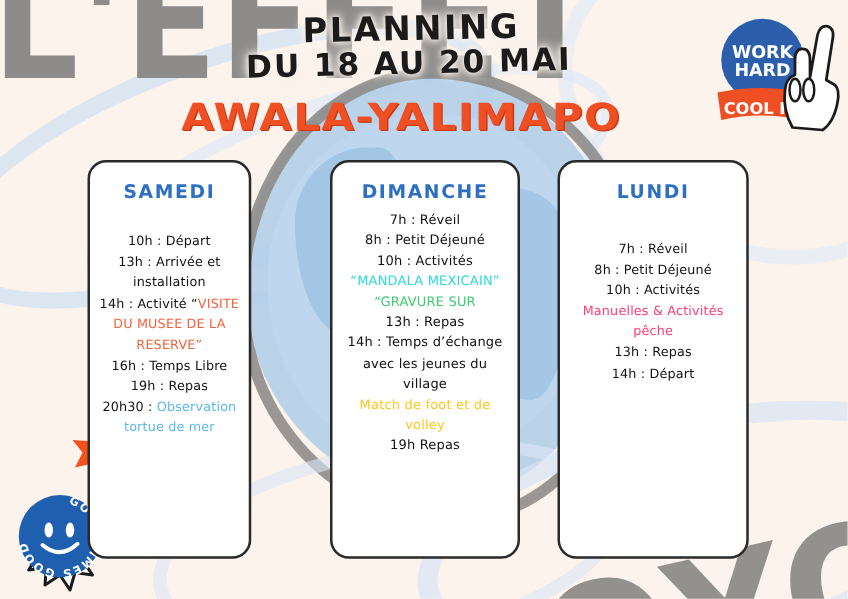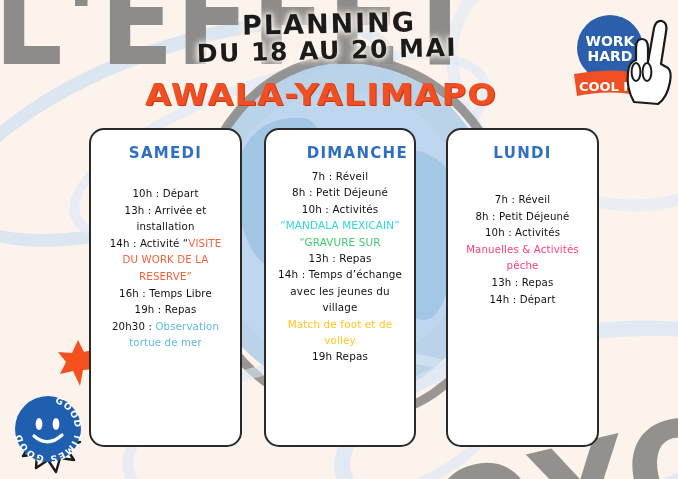--- a/index.html
+++ b/index.html
@@ -107,31 +107,31 @@
   .card{
     position:absolute;top:128px;height:319px;
     background:#ffffff;
     border:2.2px solid #2a2a2a;
     border-radius:15px;
     z-index:5;
     box-sizing:border-box;
     padding:10px 6px 6px;
     text-align:center;
   }
-  .card-1{left:89px;width:153px;}
+  .card-1{left:70px;width:131px;}
   .card-2{left:264px;width:152px;}
   .card-3{left:446px;width:153px;}
 
   .day-title{
     font-family:"DejaVu Sans", sans-serif;
     font-size:15px;font-weight:700;letter-spacing:1.3px;
     color:#2E6FC4;
     margin:4px 0 14px;
   }
-  .card-2 .day-title{margin-bottom:6px;text-align:right;}
+  .card-2 .day-title{margin-bottom:6px;}
   .card-3 .day-title{margin-bottom:30px;}
   .card-1 .day-title{margin-bottom:24px;}
 
   .lines{
     font-family:"DejaVu Sans", sans-serif;
     font-size:10.2px;line-height:16.6px;color:#111;
     letter-spacing:.15px;
   }
   .card-2 .lines{font-size:10.4px;line-height:16.4px;}
   .ln{display:block;}
@@ -206,21 +206,21 @@
   </g>
 </svg>
 
 <div class="card card-1">
   <div class="day-title">SAMEDI</div>
   <div class="lines">
     <span class="ln"><span>10h : Départ</span></span>
     <span class="ln"><span>13h : Arrivée et</span></span>
     <span class="ln"><span>installation</span></span>
     <span class="ln"><span>14h : Activité “</span><span class="c-orange">VISITE</span></span>
-    <span class="ln c-orange"><span>DU WORK DE LA</span></span>
+    <span class="ln c-orange"><span>DU MUSEE DE LA</span></span>
     <span class="ln c-orange"><span>RESERVE”</span></span>
     <span class="ln"><span>16h : Temps Libre</span></span>
     <span class="ln"><span>19h : Repas</span></span>
     <span class="ln"><span>20h30 : </span><span class="c-sky">Observation</span></span>
     <span class="ln c-sky"><span>tortue de mer</span></span>
   </div>
 </div>
 
 <div class="card card-2">
   <div class="day-title">DIMANCHE</div>

